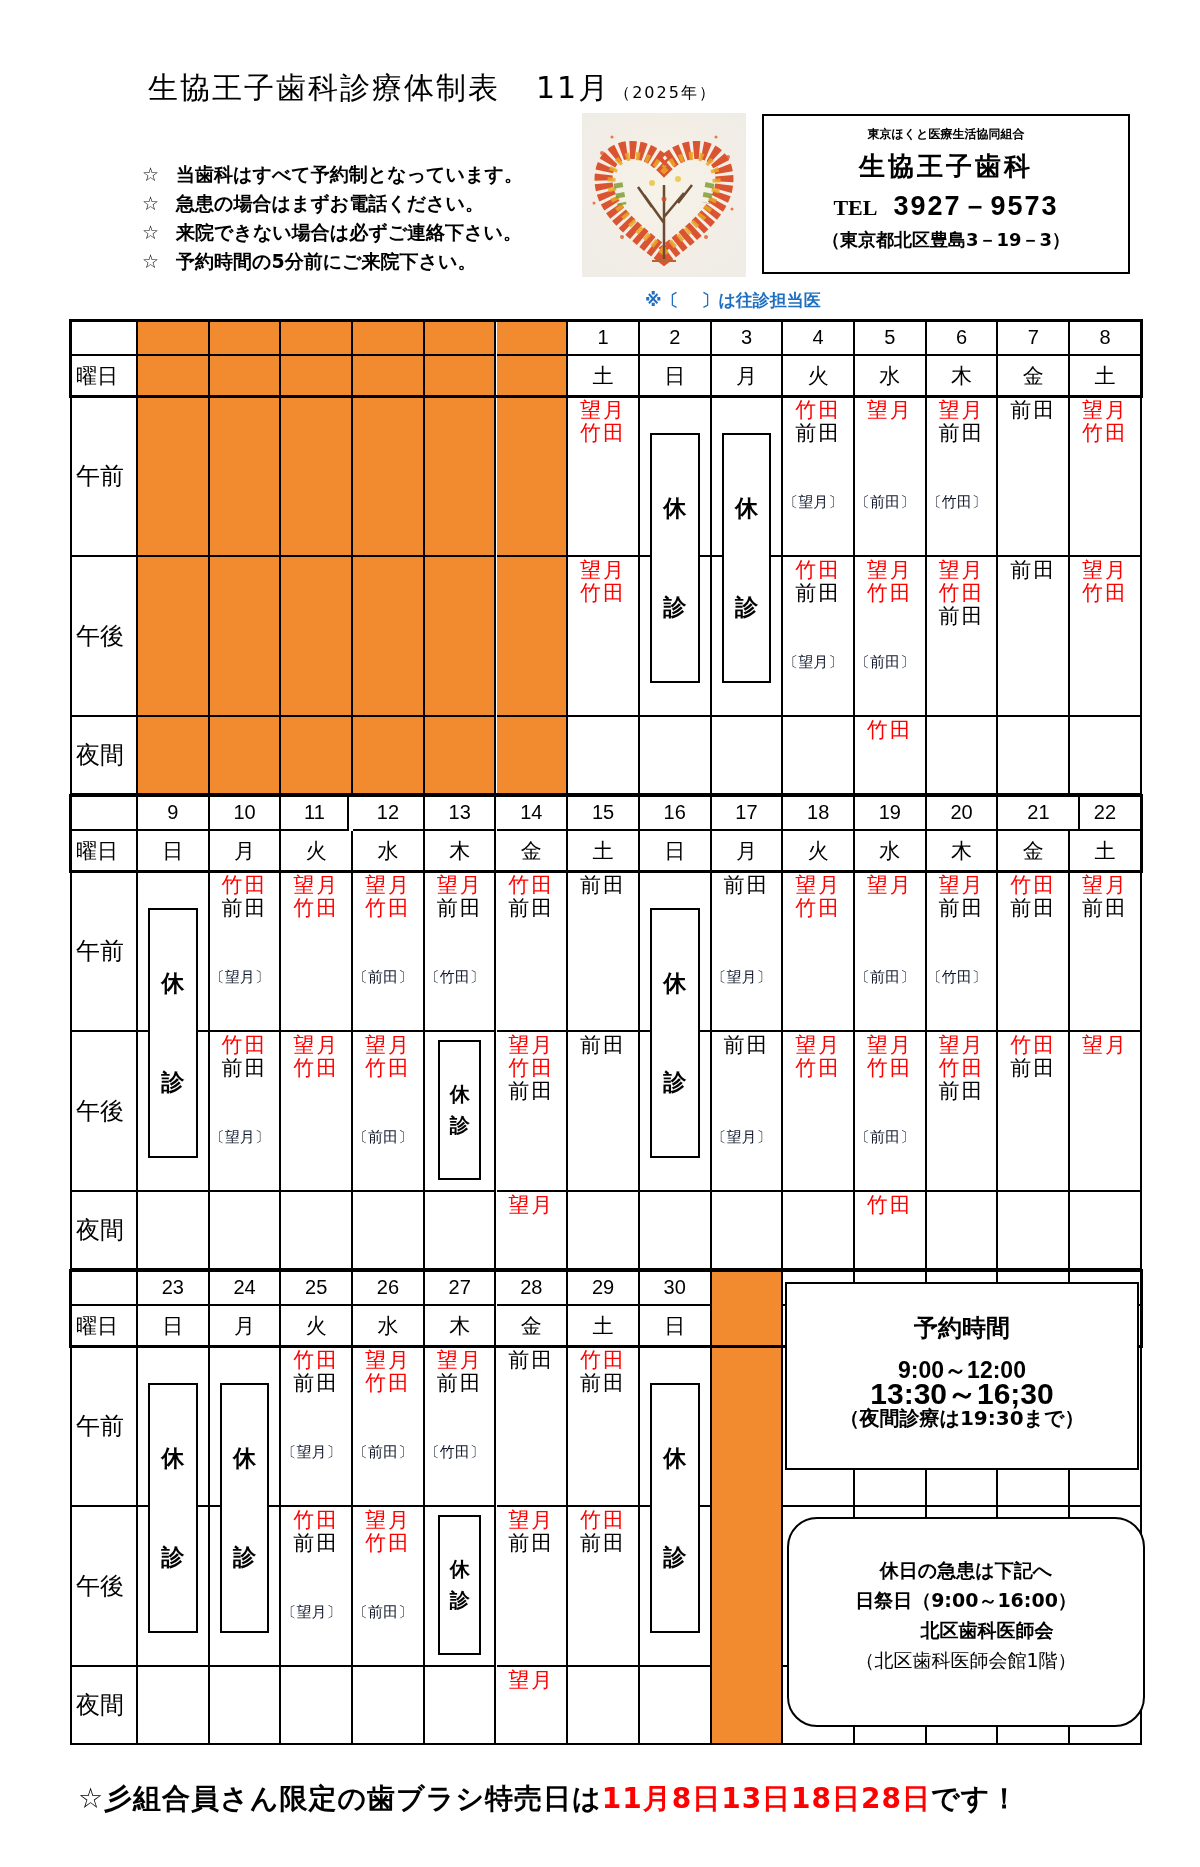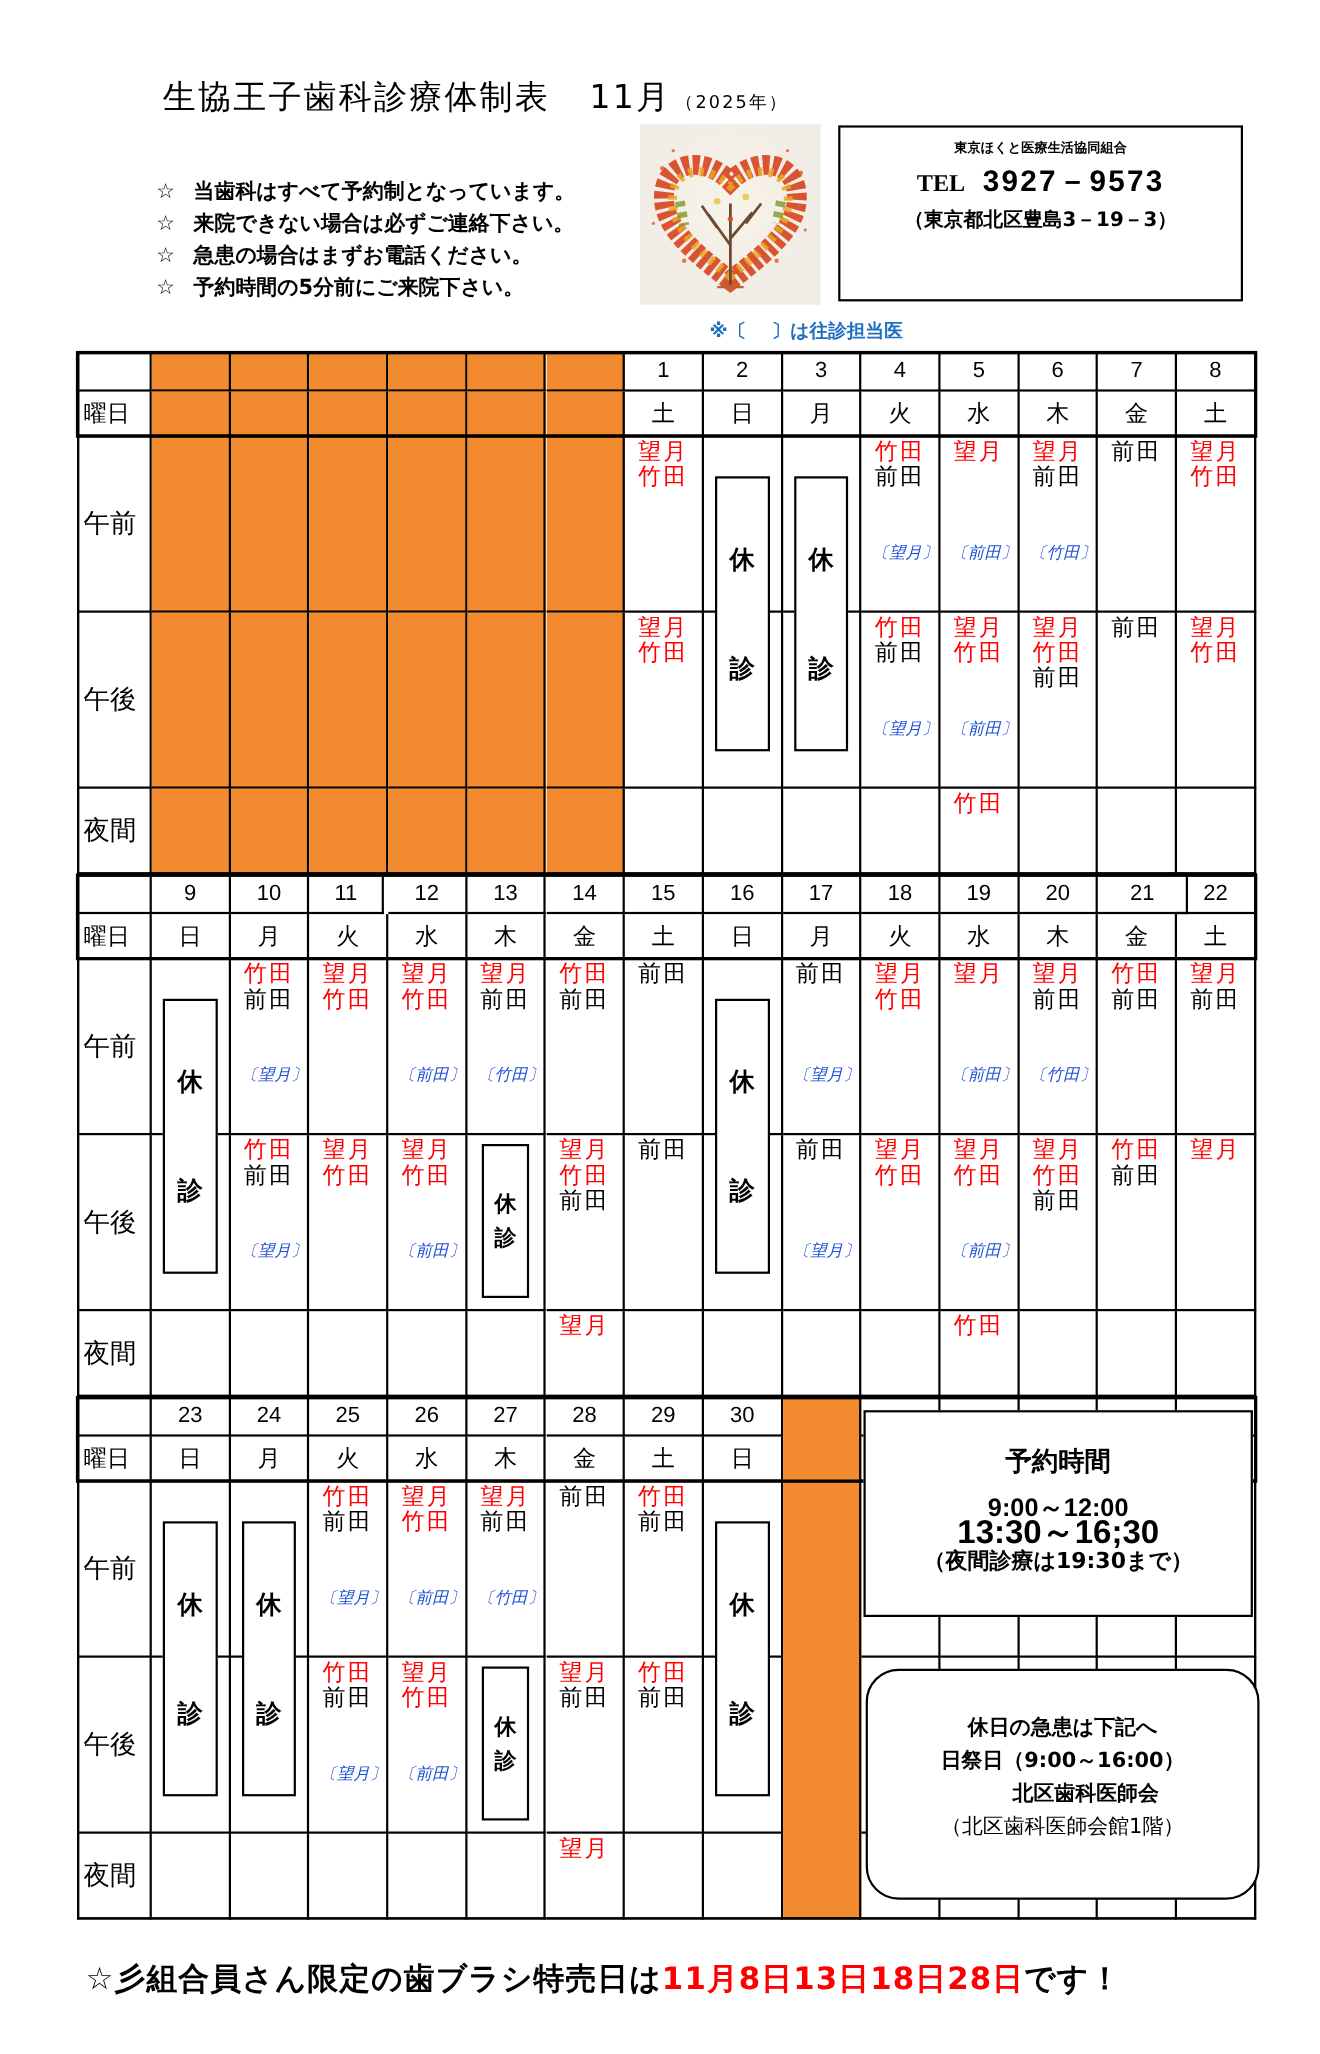--- a/index.html
+++ b/index.html
@@ -21,21 +21,21 @@
   .housecall { left: 645px; top: 289px; font-size: 17px; color: #1e6fc0; font-weight: bold; white-space: nowrap; }
   .cell { position: absolute; border-right: 2px solid #000; border-bottom: 2px solid #000; }
   .orange { background: #f28a30; }
   .lbl { font-size: 24px; display: flex; align-items: center; justify-content: flex-start; padding-left: 4px; }
   .lbl.small { font-size: 21px; }
   .hdr { font-size: 20px; display: flex; align-items: center; justify-content: center; font-family: "Liberation Sans", sans-serif; }
   .wd { font-size: 21px; display: flex; align-items: center; justify-content: center; }
   .slot { font-size: 21px; line-height: 23px; text-align: center; padding-top: 2px; letter-spacing: 2px; }
   .slot .r { color: #ff0000; display: block; }
   .slot .k { color: #000; display: block; }
-  .slot .hc { position: absolute; left: 0; right: 0; color: #1d4ed8; font-size: 15px; letter-spacing: 0; white-space: nowrap; text-align: right; font-style: italic; }
+  .slot .hc { position: absolute; left: 0; right: 0; color: #0f172a; font-size: 15px; letter-spacing: 0; white-space: nowrap; text-align: left; }
   .closed { position: absolute; background: #fff; border: 2px solid #000; font-weight: bold; font-size: 23px; display: flex; flex-direction: column; align-items: center; justify-content: space-around; padding: 24px 0; }
   .closed.short { font-size: 20px; justify-content: center; gap: 4px; padding: 0; }
   .outer { position: absolute; border: 3px solid #000; pointer-events: none; }
 
   .infobox { position: absolute; background: #fff; border: 2px solid #000; text-align: center; font-weight: bold; }
   .resv { left: 785px; top: 1282px; width: 354px; height: 188px; }
   .resv .h { font-size: 24px; margin-top: 28px; text-align: center; }
   .resv .t { font-size: 20px; line-height: 20px; margin-top: 16px; }
   .holiday { left: 787px; top: 1517px; width: 358px; height: 210px; border-radius: 30px; }
   .holiday div { font-size: 19px; line-height: 30px; }
@@ -48,22 +48,22 @@
 </style>
 </head>
 <body>
 
 <div class="abs title">
   <span>生協王子歯科診療体制表</span><span class="month">11月</span><span class="year">（2025年）</span>
 </div>
 
 <div class="abs notes">
   <div><span class="star">☆</span><span>当歯科はすべて予約制となっています。</span></div>
+  <div><span class="star">☆</span><span>急患の場合はまずお電話ください。</span></div>
   <div><span class="star">☆</span><span>来院できない場合は必ずご連絡下さい。</span></div>
-  <div><span class="star">☆</span><span>急患の場合はまずお電話ください。</span></div>
   <div><span class="star">☆</span><span>予約時間の5分前にご来院下さい。</span></div>
 </div>
 
 <div class="abs heart" aria-label="autumn heart tree illustration">
   <svg width="164" height="164" viewBox="0 0 164 164">
     <defs>
       <radialGradient id="lg" cx="50%" cy="45%" r="60%">
         <stop offset="0" stop-color="#f7f3e8"></stop>
         <stop offset="1" stop-color="#f0ece6"></stop>
       </radialGradient>
@@ -85,20 +85,21 @@
         <circle cx="124" cy="124" r="2"></circle>
       <circle cx="70" cy="70" r="3" fill="#e9c23a"></circle>
         <circle cx="96" cy="66" r="3" fill="#e9c23a"></circle>
         <circle cx="82" cy="86" r="2.5" fill="#d94a2a"></circle>
     </g>
   </svg>
 </div>
 
 <div class="abs clinicbox">
   <div class="org">東京ほくと医療生活協同組合</div>
+  <div class="name">生協王子歯科</div>
   <div class="tel"><span class="tl">TEL</span><span>3927－9573</span></div>
   <div class="addr">（東京都北区豊島3－19－3）</div>
 </div>
 
 <div class="abs housecall">※〔　 〕は往診担当医</div>
 
 <div id="weeks">
     <div>
       <div class="cell lbl" style="left: 70px; top: 320px; width: 68px; height: 36px; border-left: 2px solid rgb(0, 0, 0);"></div>
       <div class="cell lbl small" style="left: 70px; top: 356px; width: 68px; height: 41px; border-left: 2px solid rgb(0, 0, 0);">曜日</div>

